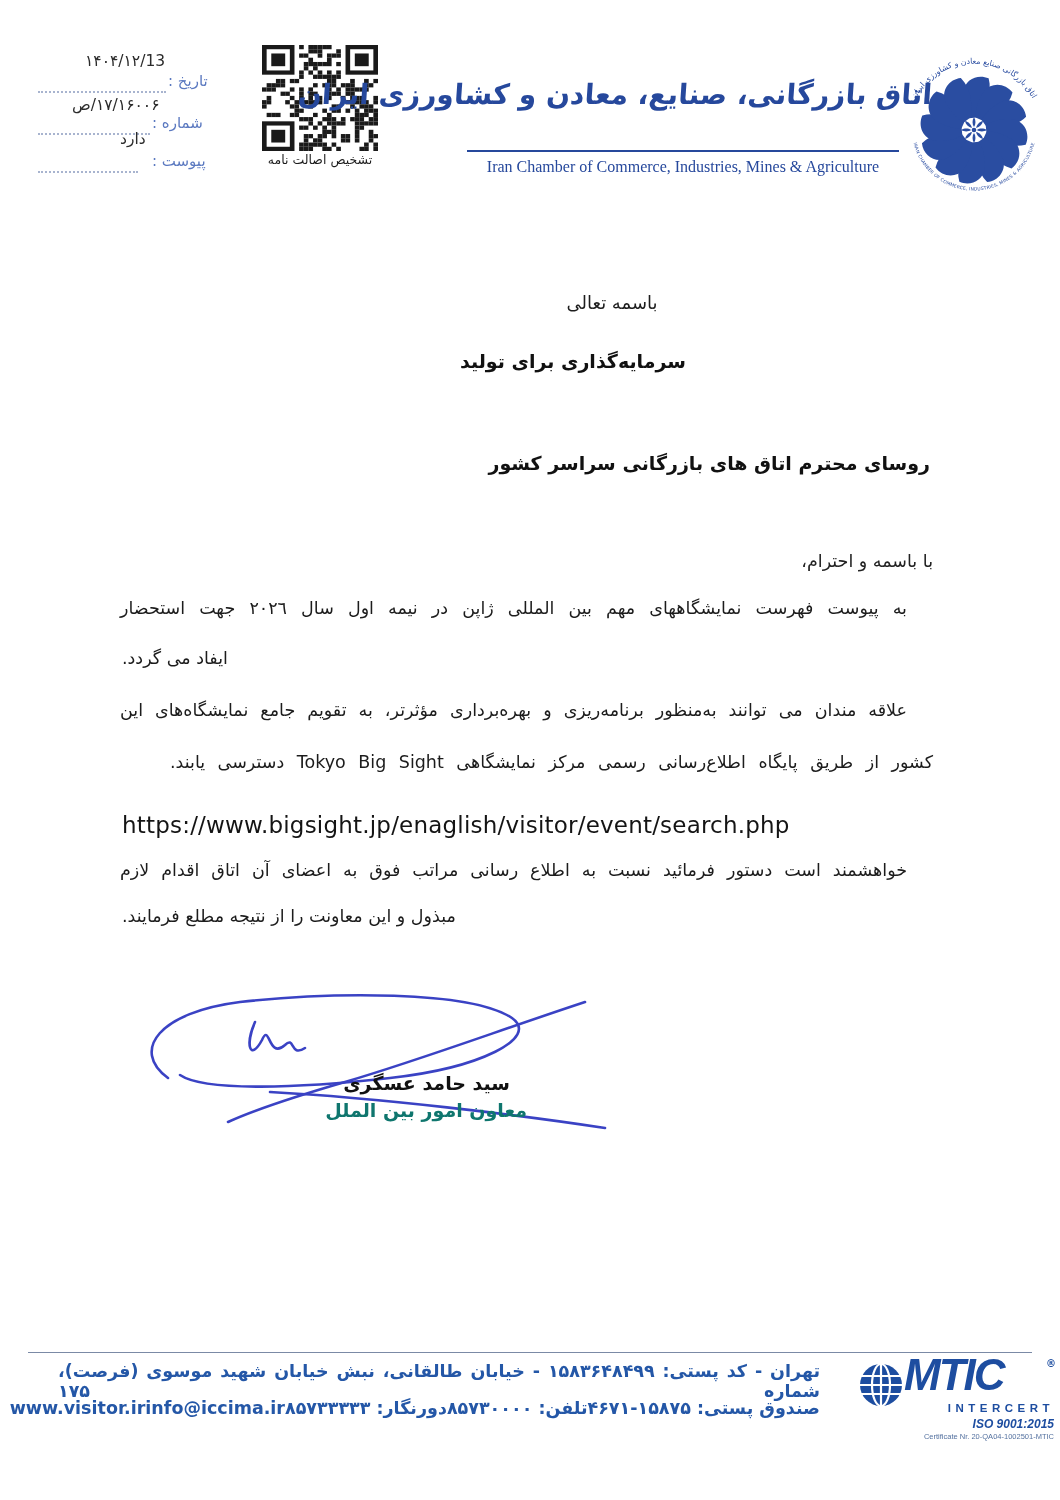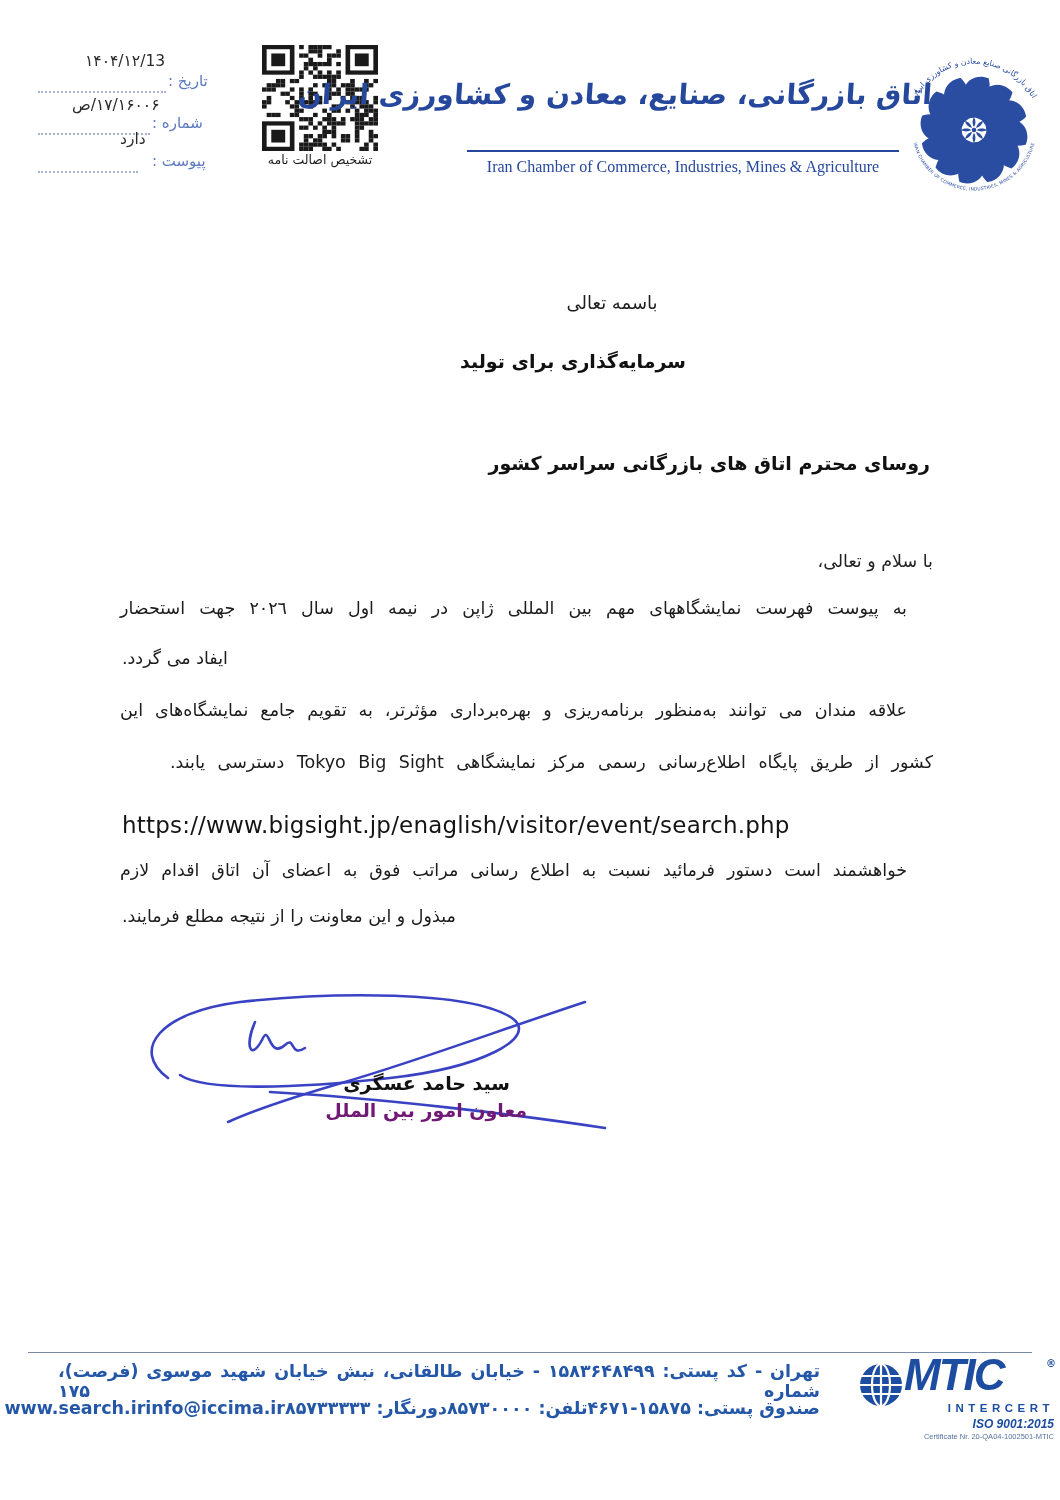--- a/index.html
+++ b/index.html
@@ -39,21 +39,21 @@
   .p1l1 { top:598px; } .p1l2 { left:122px; top:648px; white-space:nowrap; }
   .p2l1 { top:700px; } .p2l2 { left:170px; right:127px; top:752px; text-align:justify; text-align-last:justify; }
   .url  { position:absolute; left:122px; top:812px; font-size:23px; color:#141414;
           direction:ltr; white-space:nowrap; letter-spacing:.2px; }
   .p3l1 { top:860px; } .p3l2 { left:122px; top:906px; white-space:nowrap; }
   
   .sig-svg { position:absolute; left:130px; top:975px; }
   .sig-name  { position:absolute; right:550px; top:1072px; font-size:19px; font-weight:bold;
                color:#111; direction:rtl; white-space:nowrap; }
   .sig-title { position:absolute; right:533px; top:1099px; font-size:19px; font-weight:bold;
-               color:#701a75; direction:rtl; white-space:nowrap; }
+               color:#0f766e; direction:rtl; white-space:nowrap; }
   
   .f-rule { position:absolute; left:28px; right:28px; top:1352px; height:1px; background:#7b8aa6; }
   .f-line1 { position:absolute; left:58px; right:240px; top:1361px; direction:rtl;
              text-align:justify; text-align-last:justify; font-size:17.5px; font-weight:600; color:#2457a7; }
   .f-line2 { position:absolute; left:58px; right:240px; top:1398px; direction:rtl;
              display:flex; justify-content:space-between; font-size:17.5px; font-weight:600; color:#2457a7; }
   .f-line2 span { white-space:nowrap; }
   .mtic { position:absolute; left:858px; top:1356px; width:200px; height:96px; color:#1d4da0; }
   .mtic-globe { position:absolute; left:0; top:6px; }
   .mtic-name { position:absolute; left:46px; top:-6px; font-size:44px; font-weight:900;
@@ -350,21 +350,21 @@
             <use href="#petal" transform="rotate(315)"></use>
           <circle r="2.4"></circle>
         </g>
       </g>
     </g>
   </svg>
 
   <div class="invocation">باسمه تعالی</div>
   <div class="slogan">سرمایه‌گذاری برای تولید</div>
   <div class="addressee">روسای محترم اتاق های بازرگانی سراسر کشور</div>
-  <div class="salutation">با سلام و تعالی،</div>
+  <div class="salutation">با باسمه و احترام،</div>
 
   <div class="bline just indent p1l1">به پیوست فهرست نمایشگاههای مهم بین المللی ژاپن در نیمه اول سال ٢٠٢٦ جهت استحضار</div>
   <div class="bline p1l2">ایفاد می گردد.</div>
 
   <div class="bline p2l2">کشور از طریق پایگاه اطلاع‌رسانی رسمی مرکز نمایشگاهی Tokyo Big Sight دسترسی یابند.</div>
   <div class="bline just indent p2l1">علاقه مندان می توانند به‌منظور برنامه‌ریزی و بهره‌برداری مؤثرتر، به تقویم جامع نمایشگاه‌های این</div>
 
   <div class="url">https://www.bigsight.jp/enaglish/visitor/event/search.php</div>
 
   <div class="bline just indent p3l1">خواهشمند است دستور فرمائید نسبت به اطلاع رسانی مراتب فوق به اعضای آن اتاق اقدام لازم</div>
@@ -381,21 +381,21 @@
   <div class="sig-name">سید حامد عسگری</div>
   <div class="sig-title">معاون امور بین الملل</div>
 
   <div class="f-rule"></div>
   <div class="f-line1">تهران - کد پستی: ۱۵۸۳۶۴۸۴۹۹ - خیابان طالقانی، نبش خیابان شهید موسوی (فرصت)، شماره ۱۷۵</div>
   <div class="f-line2">
     <span>صندوق پستی: ۱۵۸۷۵-۴۶۷۱</span>
     <span>تلفن: ۸۵۷۳۰۰۰۰</span>
     <span>دورنگار: ۸۵۷۳۳۳۳۳</span>
     <span>info@iccima.ir</span>
-    <span>www.search.ir</span>
+    <span>www.visitor.ir</span>
   </div>
 
   <div class="mtic">
     <svg class="mtic-globe" width="46" height="46" viewBox="0 0 46 46">
       <circle cx="23" cy="23" r="21" fill="#1d4da0"></circle>
       <g stroke="#ffffff" stroke-width="2.2" fill="none">
         <ellipse cx="23" cy="23" rx="9" ry="21"></ellipse>
         <line x1="23" y1="2" x2="23" y2="44"></line>
         <line x1="3" y1="14" x2="43" y2="14"></line>
         <line x1="2" y1="23" x2="44" y2="23"></line>

